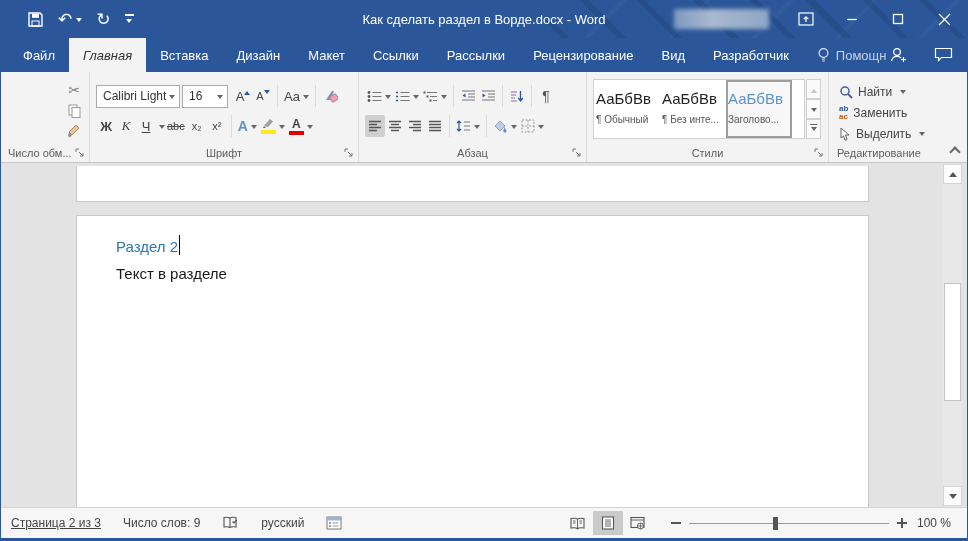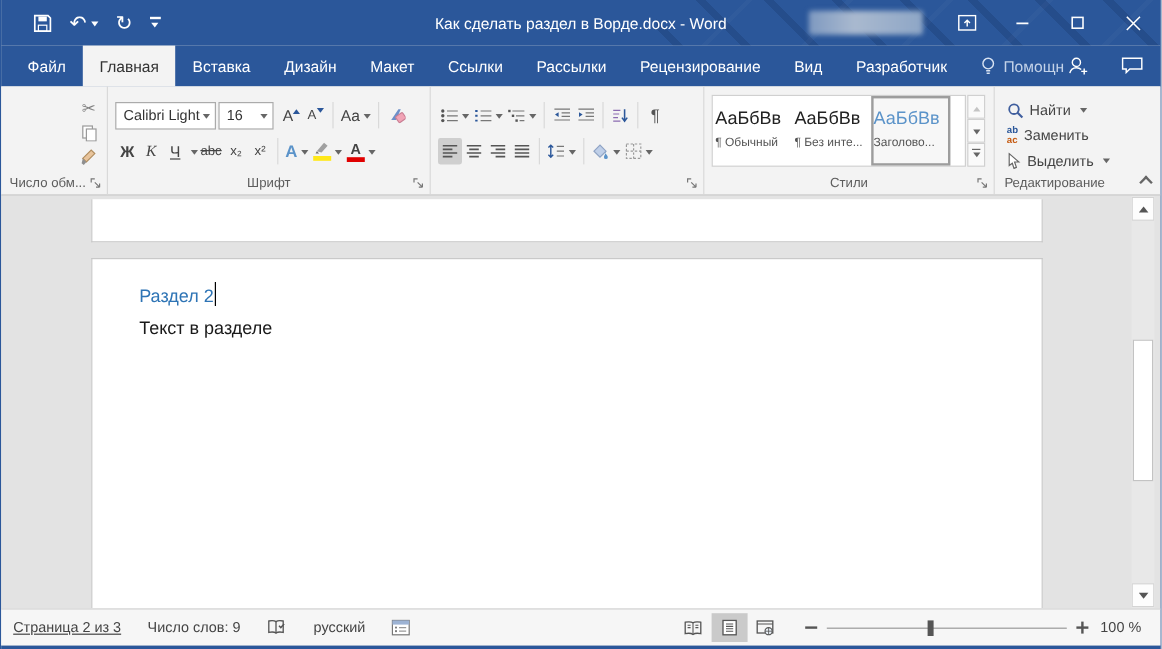--- a/index.html
+++ b/index.html
@@ -22,21 +22,21 @@
            color:#fff; font-size:13px; z-index:1; }
   .blurname { position:absolute; left:673px; top:9px; width:95px; height:20px; border-radius:2px;
               background:linear-gradient(90deg,#7e99c0,#a9b9cf 40%,#8ea6c6); filter:blur(2px); z-index:2; }
   .winctl { position:absolute; right:0; top:0; height:38px; display:flex; align-items:center; z-index:2; }
   .winbtn { width:46px; height:38px; display:flex; align-items:center; justify-content:center; }
   .caret-d { display:inline-block; width:0; height:0; border:3px solid transparent; border-top:4px solid #fff; margin-left:4px; transform:translateY(2px); }
 
   
   .tabs { position:absolute; left:8px; top:0; height:34px; display:flex; align-items:stretch; z-index:2; }
   .tab { padding:0 14px; display:flex; align-items:center; color:#fff; font-size:13px; white-space:nowrap; }
-  .tab.active { background:#f3f3f3; color:#333; }
+  .tab.active { background:#f3f3f3; color:#333;font-style:italic; }
   .tab.help { color:#c3d2e8; gap:6px; }
   .tabicons { position:absolute; right:14px; top:0; height:34px; display:flex; align-items:center; gap:26px; z-index:2; }
 
   
   .ribbon { position:absolute; left:0; top:72px; width:100%; height:91px; background:#f3f3f3;
             border-bottom:1px solid #c6c6c6; display:flex; z-index:3; }
   .group { position:relative; height:100%; border-right:1px solid #d9d9d9; }
   .glabel { position:absolute; bottom:3px; left:0; width:100%; text-align:center; font-size:11px; color:#5d5d5d; white-space:nowrap; }
   .launcher { position:absolute; bottom:4px; right:4px; width:10px; height:10px; }
   .row { position:absolute; left:6px; display:flex; align-items:center; }
@@ -387,20 +387,21 @@
           <span class="dcaret"></span>
         </span>
         <span class="rbtn">
           <svg width="14" height="14" viewBox="0 0 14 14">
               <rect x="1" y="1" width="12" height="12" fill="none" stroke="#9a9a9a" stroke-dasharray="2 1.5"></rect>
               <path d="M7 1v12M1 7h12" stroke="#9a9a9a" stroke-dasharray="2 1.5"></path>
             </svg>
           <span class="dcaret"></span>
         </span>
       </div>
+      <div class="glabel">Абзац</div>
       <span class="launcher">
         <svg width="10" height="10" viewBox="0 0 10 10">
             <path d="M1 4V1h3" fill="none" stroke="#777"></path>
             <path d="M4 4l4 4M8 8V5M8 8H5" fill="none" stroke="#777"></path>
           </svg>
       </span>
     </div>
 
     <div class="group" style="width:242px;">
       <div class="gallery">

